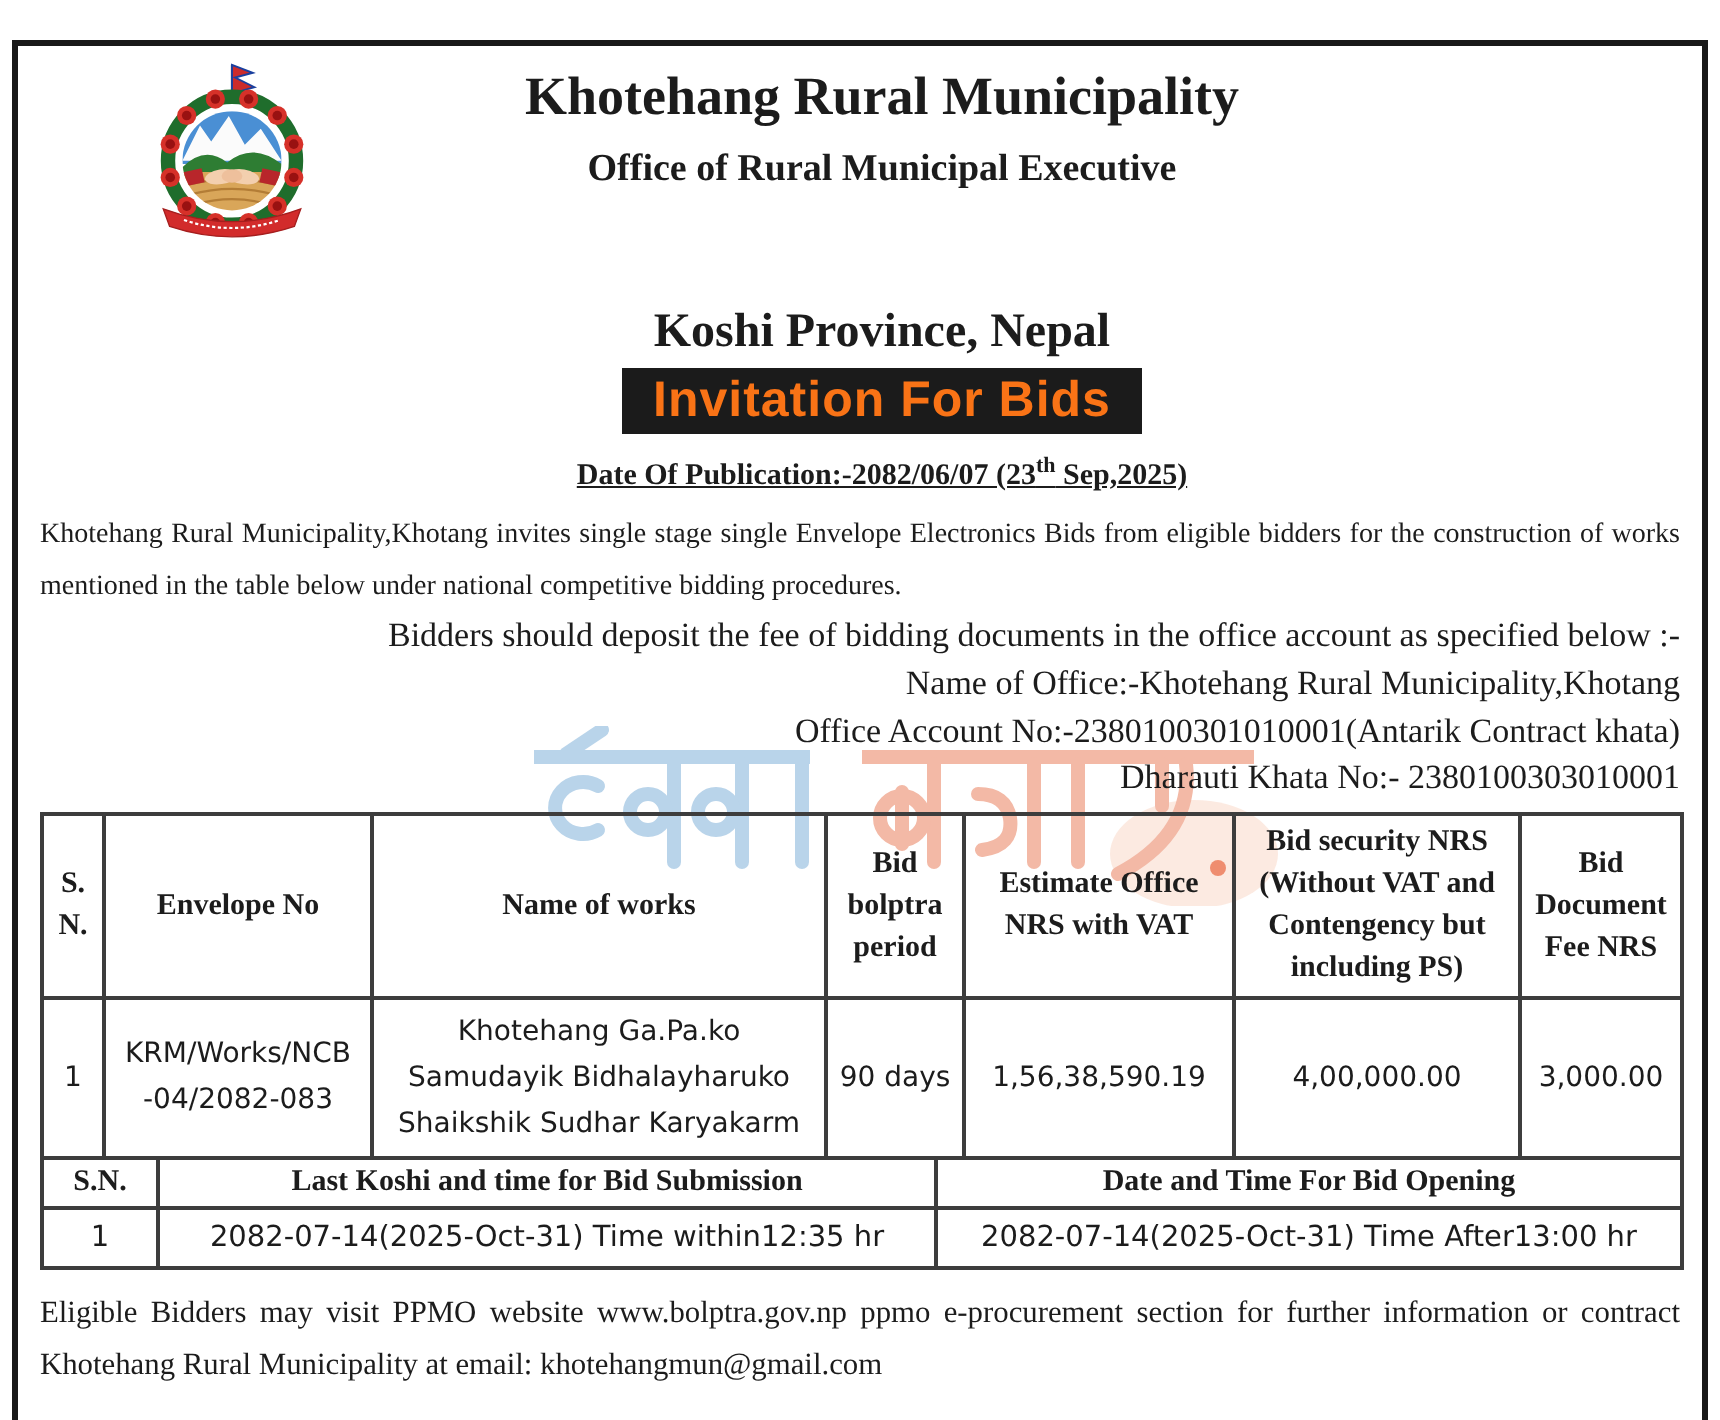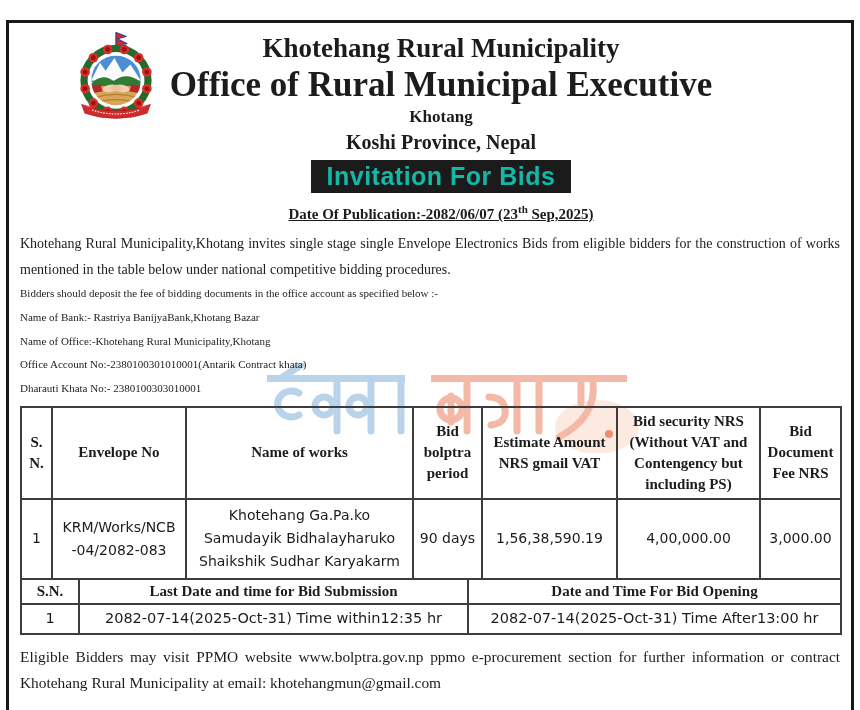--- a/index.html
+++ b/index.html
@@ -7,32 +7,32 @@
        font-family:"Liberation Serif",serif;color:#1c1c1c;}
   .frame{position:absolute;left:6px;top:20px;width:848px;height:698px;
          border:3px solid #191919;box-sizing:border-box;padding:0 11px;}
   
   .watermark{position:absolute;left:252px;top:340px;z-index:0;pointer-events:none;}
   .content{position:relative;z-index:1;}
   
   .hdr{position:relative;text-align:center;padding-left:22px;}
   .emblem{position:absolute;left:56px;top:6px;}
   .t1{font-size:27px;font-weight:bold;padding-top:9px;line-height:33px;}
-  .t2{font-size:35px;font-weight:bold;line-height:40px;}
+  .t2{font-size:19px;font-weight:bold;line-height:40px;}
   .t3{font-size:17px;font-weight:bold;line-height:24px;}
-  .t4{font-size:20px;font-weight:bold;line-height:26px;}
-  .banner{display:inline-block;background:#1b1b1b;color:#14b8a6;
+  .t4{font-size:24px;font-weight:bold;line-height:26px;margin-top:48px;}
+  .banner{display:inline-block;background:#1b1b1b;color:#f97316;
           font-family:"Liberation Sans",sans-serif;font-weight:bold;
           font-size:25px;line-height:33px;padding:0 16px;margin-top:5px;
           letter-spacing:.5px;}
   .pubdate{font-size:15px;font-weight:bold;margin-top:6px;line-height:20px;text-decoration:underline;}
   .pubdate sup{font-size:11px;}
   
   .para{font-size:14px;line-height:25.5px;text-align:justify;margin-top:7px;}
-  .infoline{font-size:11px;line-height:23.8px;}
+  .infoline{font-size:17px;line-height:23.8px;text-align:right;}
   
   table{border-collapse:collapse;table-layout:fixed;width:820px;margin-top:5px;}
   td,th{border:2px solid #3d3d3d;padding:1px 3px;box-sizing:border-box;
         text-align:center;vertical-align:middle;background:transparent;}
   th{font-family:"Liberation Serif",serif;font-size:15px;font-weight:bold;line-height:21px;}
   .dcell{font-family:"DejaVu Sans","Liberation Sans",sans-serif;font-size:14px;
          line-height:23px;white-space:pre-line;}
   .tb1 .hrow{height:92px;}
   .tb1 .drow{height:80px;}
   .tb2{margin-top:-2px;}
@@ -160,52 +160,50 @@
               <ellipse cx="50" cy="73.5" rx="6.5" ry="4.2" fill="#eec09c"></ellipse>
             </g>
           </g>
 
           <path d="M7,94 Q50,110 93,94 L89,105 Q50,118 11,105 Z" fill="#d22b2b" stroke="#a51e1e" stroke-width="0.8"></path>
           <path d="M20,101 Q50,111 80,101" stroke="#ffffff" stroke-width="1.4" stroke-dasharray="2,1.6" fill="none"></path>
         </svg>
       </div>
       <div class="t1">Khotehang Rural Municipality</div>
       <div class="t2">Office of Rural Municipal Executive</div>
-      <div class="t3">Khotang</div>
       <div class="t4">Koshi Province, Nepal</div>
       <div>
         <span class="banner">Invitation For Bids</span>
       </div>
       <div class="pubdate"><span>Date Of Publication:-2082/06/07 (23</span><sup>th</sup><span> Sep,2025)</span></div>
     </div>
 
     <div class="para">Khotehang Rural Municipality,Khotang invites single stage single Envelope Electronics Bids from eligible bidders for the construction  of works mentioned in  the table below under national competitive bidding procedures.</div>
     <div class="infoline">Bidders should deposit the fee of bidding documents in the office account as specified below :-</div>
-    <div class="infoline">Name of Bank:- Rastriya BanijyaBank,Khotang Bazar</div>
     <div class="infoline">Name of Office:-Khotehang Rural Municipality,Khotang</div>
     <div class="infoline">Office Account No:-2380100301010001(Antarik Contract khata)</div>
     <div class="infoline">Dharauti Khata No:- 2380100303010001</div>
 
     <table class="tb1">
       <colgroup>
         <col style="width:31px">
           <col style="width:134px">
           <col style="width:227px">
         <col style="width:69px">
           <col style="width:135px">
           <col style="width:143px">
           <col style="width:81px">
       </colgroup>
       <tbody>
           <tr class="hrow">
         <th>S. N.</th>
         <th>Envelope No</th>
         <th>Name of works</th>
         <th>Bid bolptra period</th>
-        <th>Estimate Amount NRS gmail VAT</th>
+        <th>Estimate Office NRS with VAT</th>
         <th>Bid security NRS (Without VAT and Contengency but including PS)</th>
         <th>Bid Document Fee  NRS</th>
       </tr>
       <tr class="drow">
         <td class="dcell">1</td>
         <td class="dcell">KRM/Works/NCB
 -04/2082-083</td>
         <td class="dcell">Khotehang  Ga.Pa.ko
 Samudayik Bidhalayharuko
 Shaikshik Sudhar Karyakarm</td>
@@ -219,21 +217,21 @@
 
     <table class="tb2">
       <colgroup>
         <col style="width:58px">
           <col style="width:389px">
           <col style="width:373px">
       </colgroup>
       <tbody>
           <tr class="hrow">
         <th>S.N.</th>
-        <th>Last Date and time for Bid Submission</th>
+        <th>Last Koshi and time for Bid Submission</th>
         <th>Date and Time For Bid Opening</th>
       </tr>
       <tr class="drow">
         <td class="dcell">1</td>
         <td class="dcell">2082-07-14(2025-Oct-31) Time within12:35 hr</td>
         <td class="dcell">2082-07-14(2025-Oct-31) Time  After13:00 hr</td>
       </tr>
     </tbody>
       </table>
 

